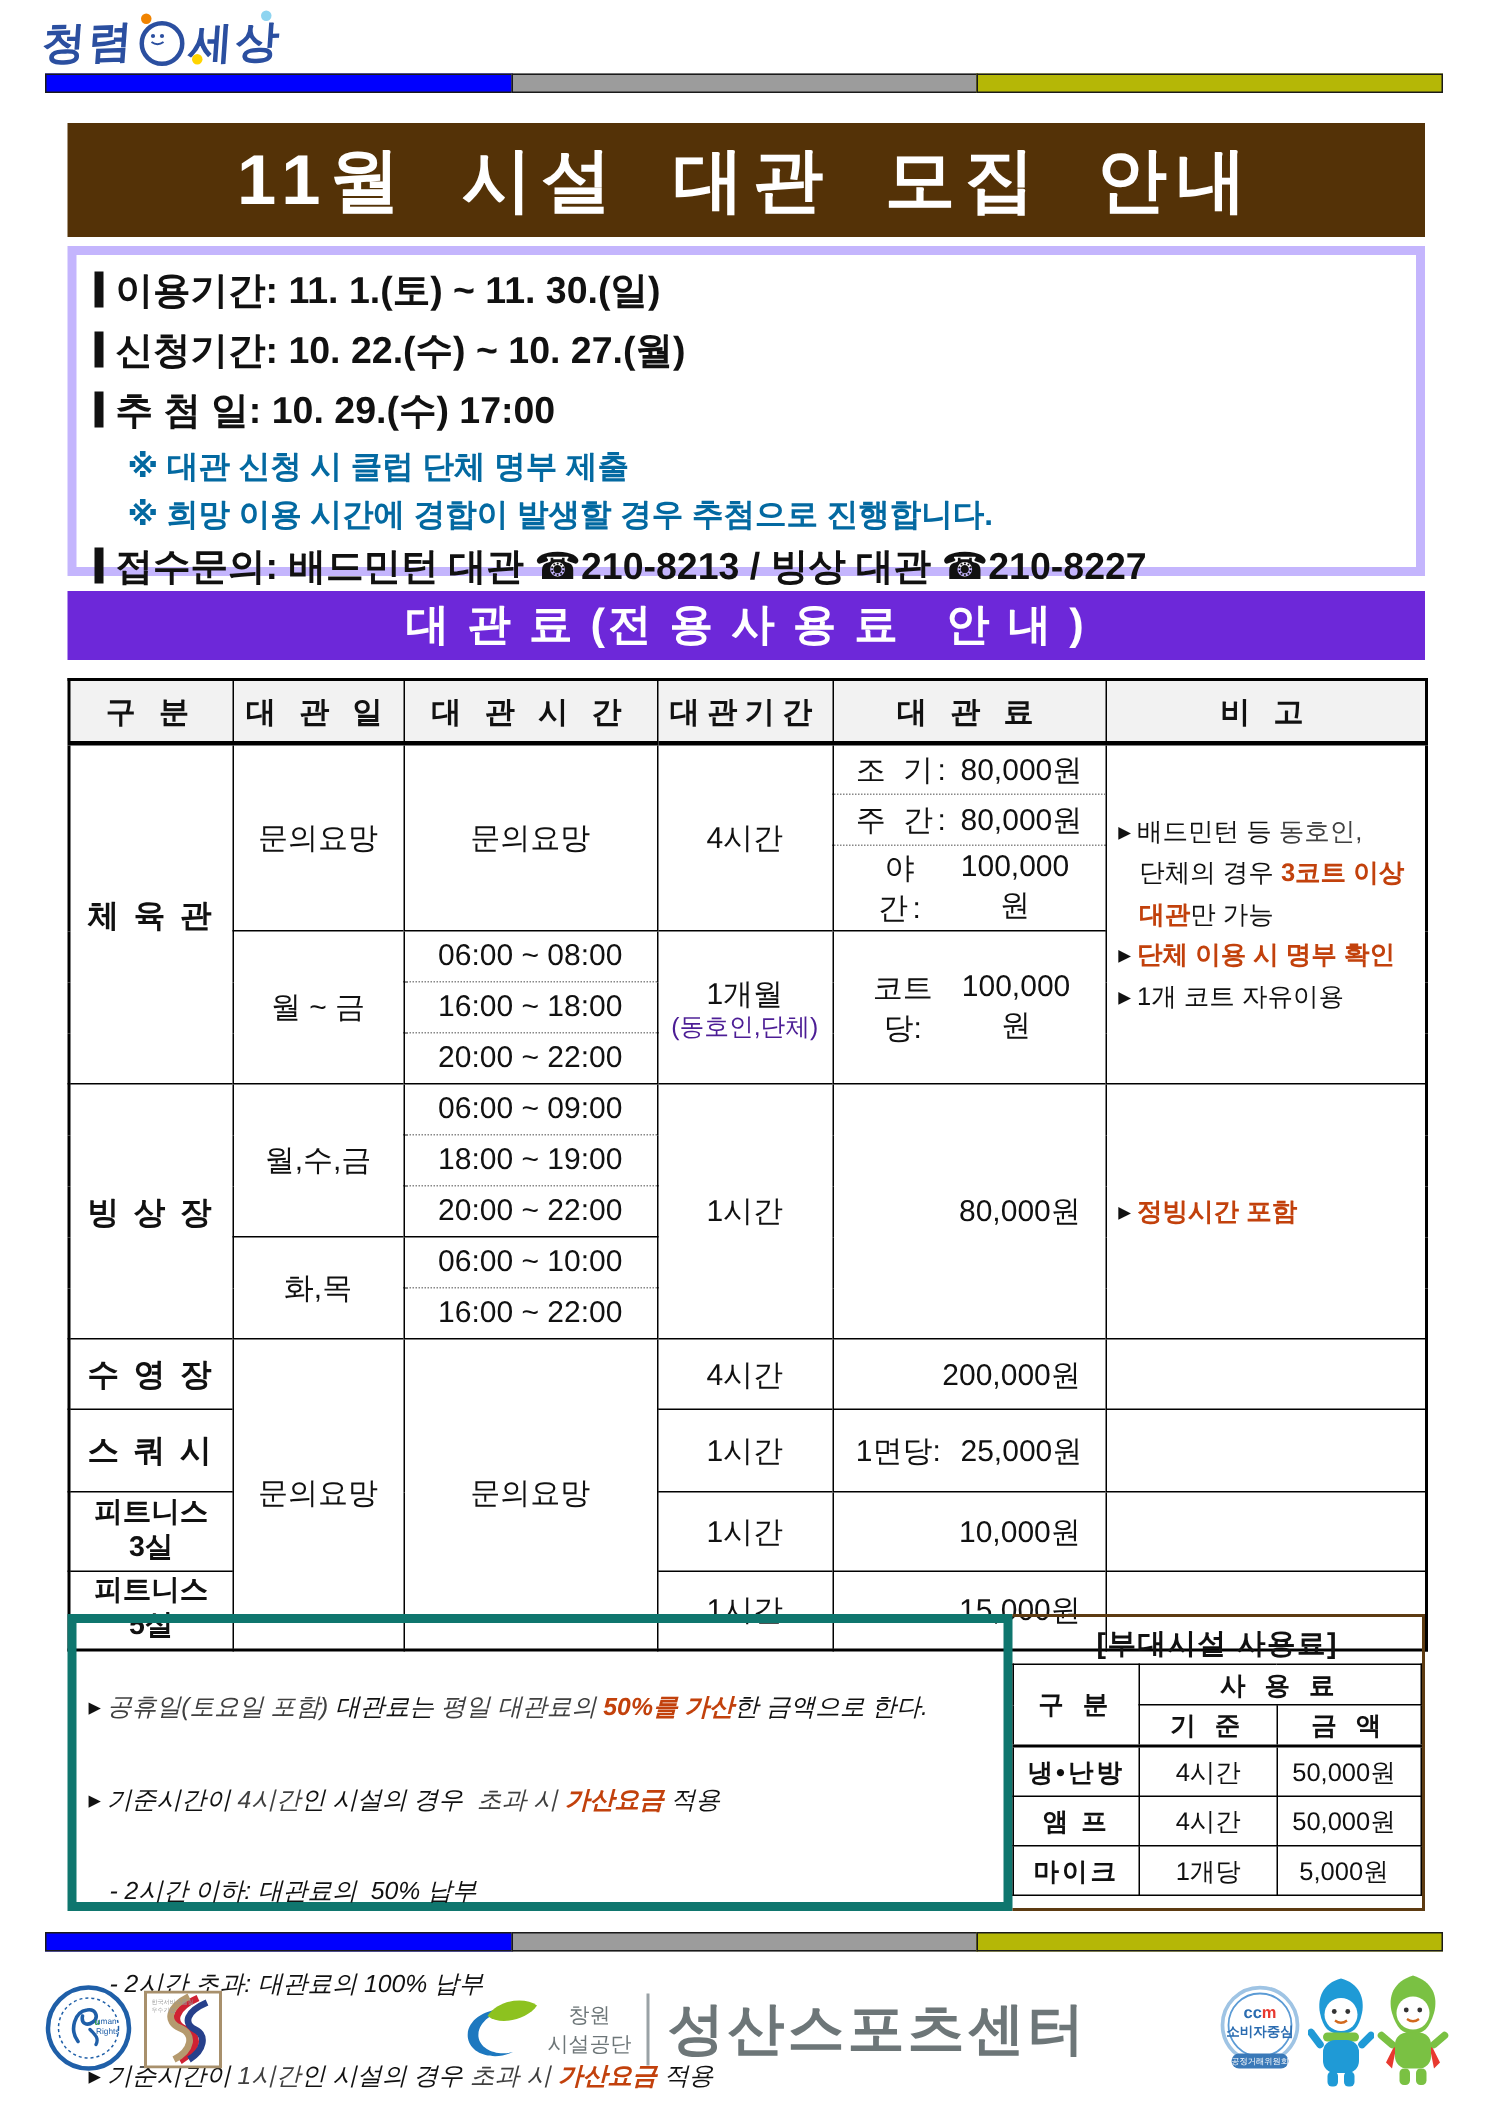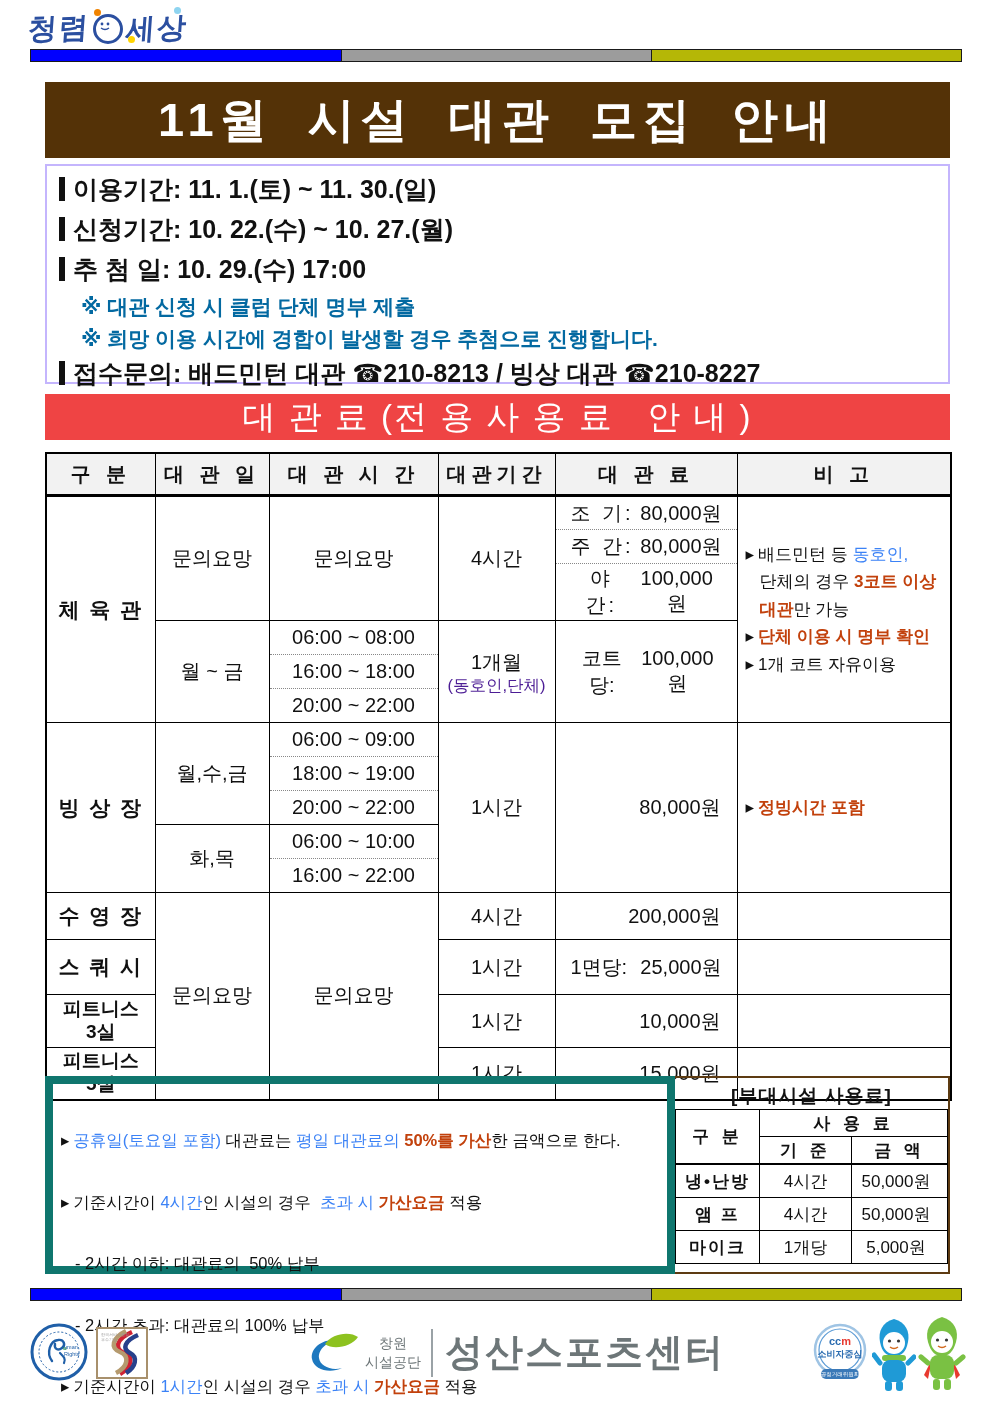--- a/index.html
+++ b/index.html
@@ -18,24 +18,24 @@
   
   .bar{position:absolute;left:30px;width:933px;height:13px;display:flex;}
   .bar1{top:49px;} .bar2{top:1288px;}
   .seg{height:100%;border:1px solid #1a1a1a;margin-right:-1px;box-sizing:border-box;}
   .seg-blue{width:312px;background:#0000ff;}
   .seg-gray{width:311px;background:#9c9c9c;}
   .seg-olive{width:311px;background:#b5b706;}
   
   .title-banner{position:absolute;left:45px;top:82px;width:905px;height:76px;background:#543207;
     color:#fff;font-weight:bold;font-size:47px;line-height:76px;text-align:center;letter-spacing:6px;word-spacing:16px;}
-  .section-banner{position:absolute;left:45px;top:394px;width:905px;height:46px;background:#ef4444;
-    color:#fff;font-weight:normal;font-size:33px;line-height:46px;text-align:center;white-space:pre;letter-spacing:2px;}
-  
-  .info-box{position:absolute;left:45px;top:164px;width:905px;height:220px;border:2px solid #c4b5fd;
+  .section-banner{position:absolute;left:45px;top:394px;width:905px;height:46px;background:#6d28d9;
+    color:#fff;font-weight:bold;font-size:29px;line-height:46px;text-align:center;white-space:pre;letter-spacing:2px;}
+  
+  .info-box{position:absolute;left:45px;top:164px;width:905px;height:220px;border:6px solid #c4b5fd;
     box-sizing:border-box;padding:8px 12px 0 12px;}
   .info-line{display:flex;align-items:center;font-size:25px;font-weight:bold;margin-bottom:10px;height:30px;}
   .vbar{display:inline-block;width:6px;height:24px;background:#111;margin-right:8px;}
   .info-red{color:#0369a1;font-size:21px;font-weight:bold;margin:2px 0 6px 22px;height:26px;display:flex;align-items:center;}
   
   .main{position:absolute;left:45px;top:452px;width:905px;border:2px solid #000;border-collapse:collapse;
     table-layout:fixed;font-size:20px;color:#111;}
   .main th{background:#f2f2f2;border:1px solid #000;border-bottom:3px solid #000;height:38px;
     font-size:20px;font-weight:bold;letter-spacing:5px;}
   .main td{border-left:1px solid #000;border-right:1px solid #000;border-top:0;border-bottom:0;
@@ -44,25 +44,25 @@
   .main td.dt{border-top:1px dotted #888;}
   .facility{font-weight:bold;font-size:21px;letter-spacing:2px;}
   .fit{font-weight:bold;font-size:19px;line-height:1.2;}
   .feeflex{display:flex;justify-content:space-between;align-items:center;padding:0 14px;}
   .feeflex .lab{letter-spacing:3px;}
   .num{text-align:right !important;padding-right:16px;}
   .sub-blue{color:#4c1d95;font-size:16.5px;line-height:1.1;}
   .remarks{text-align:left !important;padding:0 4px 0 8px;font-size:17px;line-height:1.62;}
   .ind{padding-left:14px;}
   .blt{margin-right:4px;}
-  .k{color:#111;} .r{color:#3b82f6;} .rb{color:#c2410c;font-weight:bold;}
+  .k{color:#111;} .r{color:#404040;} .rb{color:#c2410c;font-weight:bold;}
   
   .bottom-row{position:absolute;left:45px;top:1076px;width:905px;height:198px;display:flex;}
-  .notes-box{width:704px;box-sizing:border-box;border:8px solid #0f766e;padding:5px 6px 0 8px;
-    font-size:16.5px;line-height:20.5px;white-space:pre-wrap;}
+  .notes-box{width:704px;box-sizing:border-box;border:6px solid #0f766e;padding:5px 6px 0 8px;
+    font-size:16.5px;line-height:20.5px;white-space:pre-wrap;font-style:italic;}
   .aux-box{width:295px;box-sizing:border-box;border:2px solid #5d3b12;border-left:none;padding-top:5px;}
   .aux-title{text-align:center;font-size:19px;font-weight:bold;letter-spacing:1px;margin-bottom:0;}
   .aux{border-collapse:collapse;margin:0 auto;width:272px;font-size:17px;table-layout:fixed;}
   .aux th,.aux td{border:1px solid #000;text-align:center;vertical-align:middle;}
   .aux th{font-weight:bold;letter-spacing:4px;height:24px;}
   .aux .thick{border-bottom:2px solid #000;}
   .aux td{height:30px;}
   .aux .rowlab{font-weight:bold;letter-spacing:2px;}
   .aux .amt{padding-right:8px;}
   

